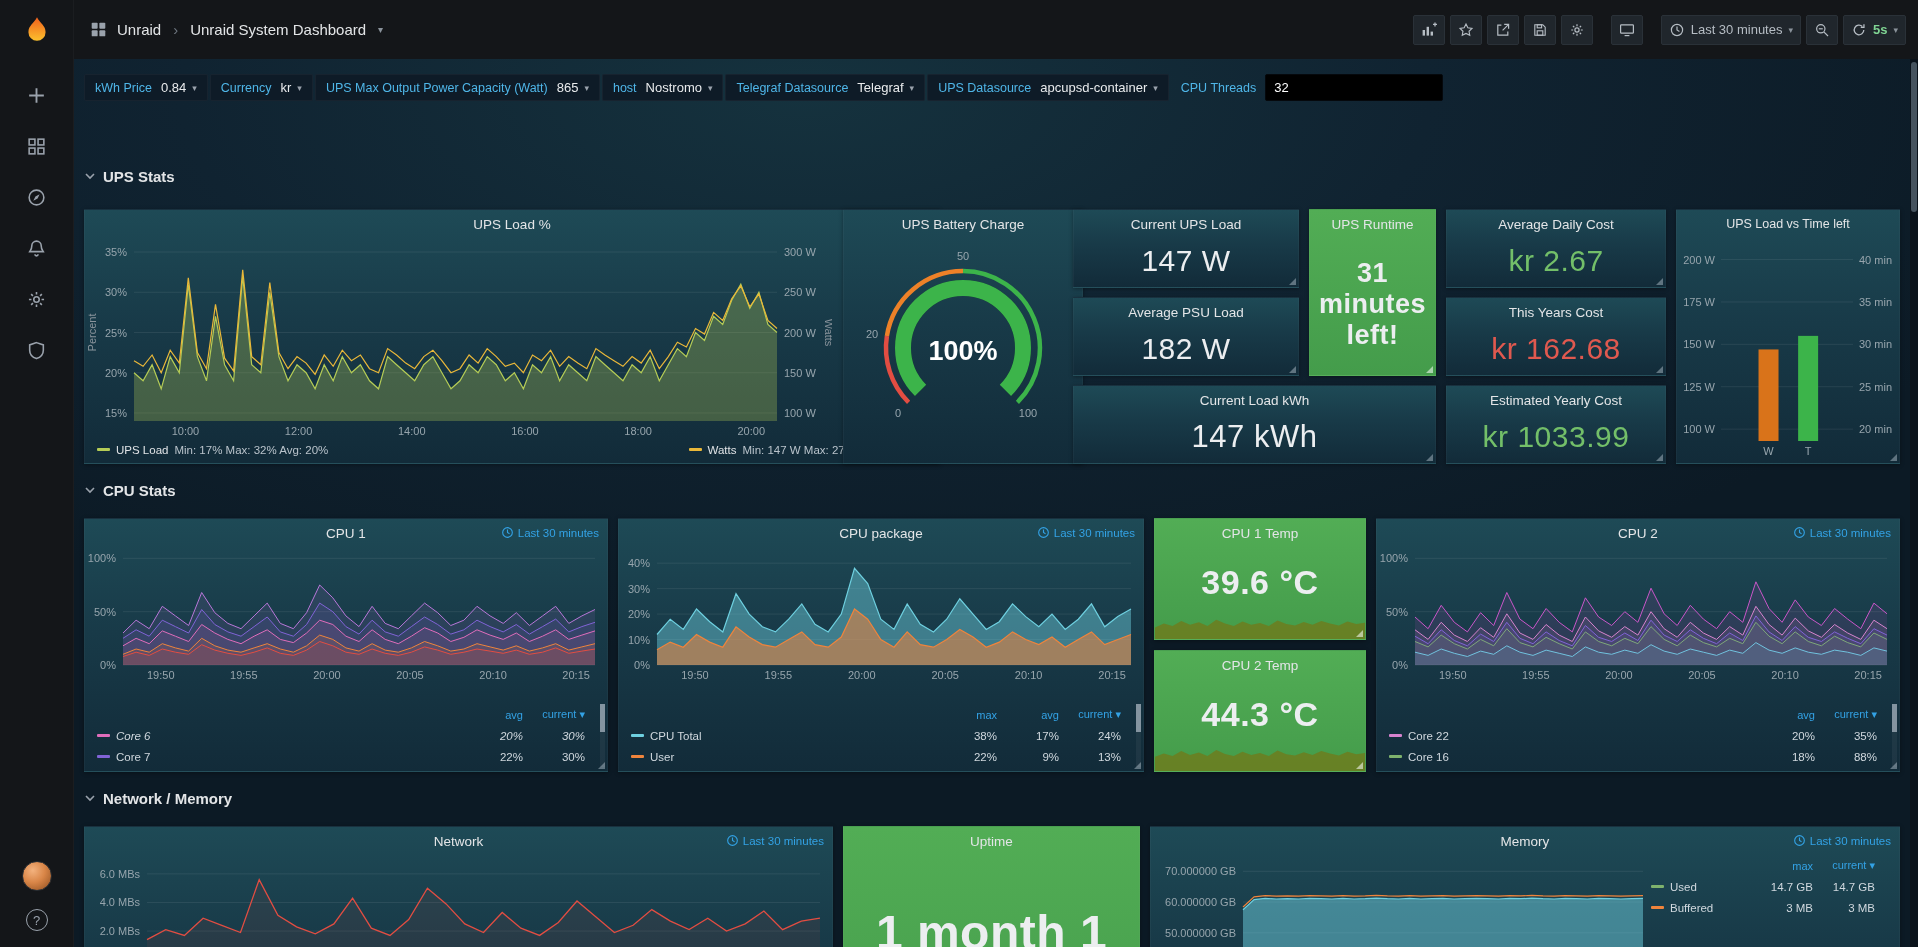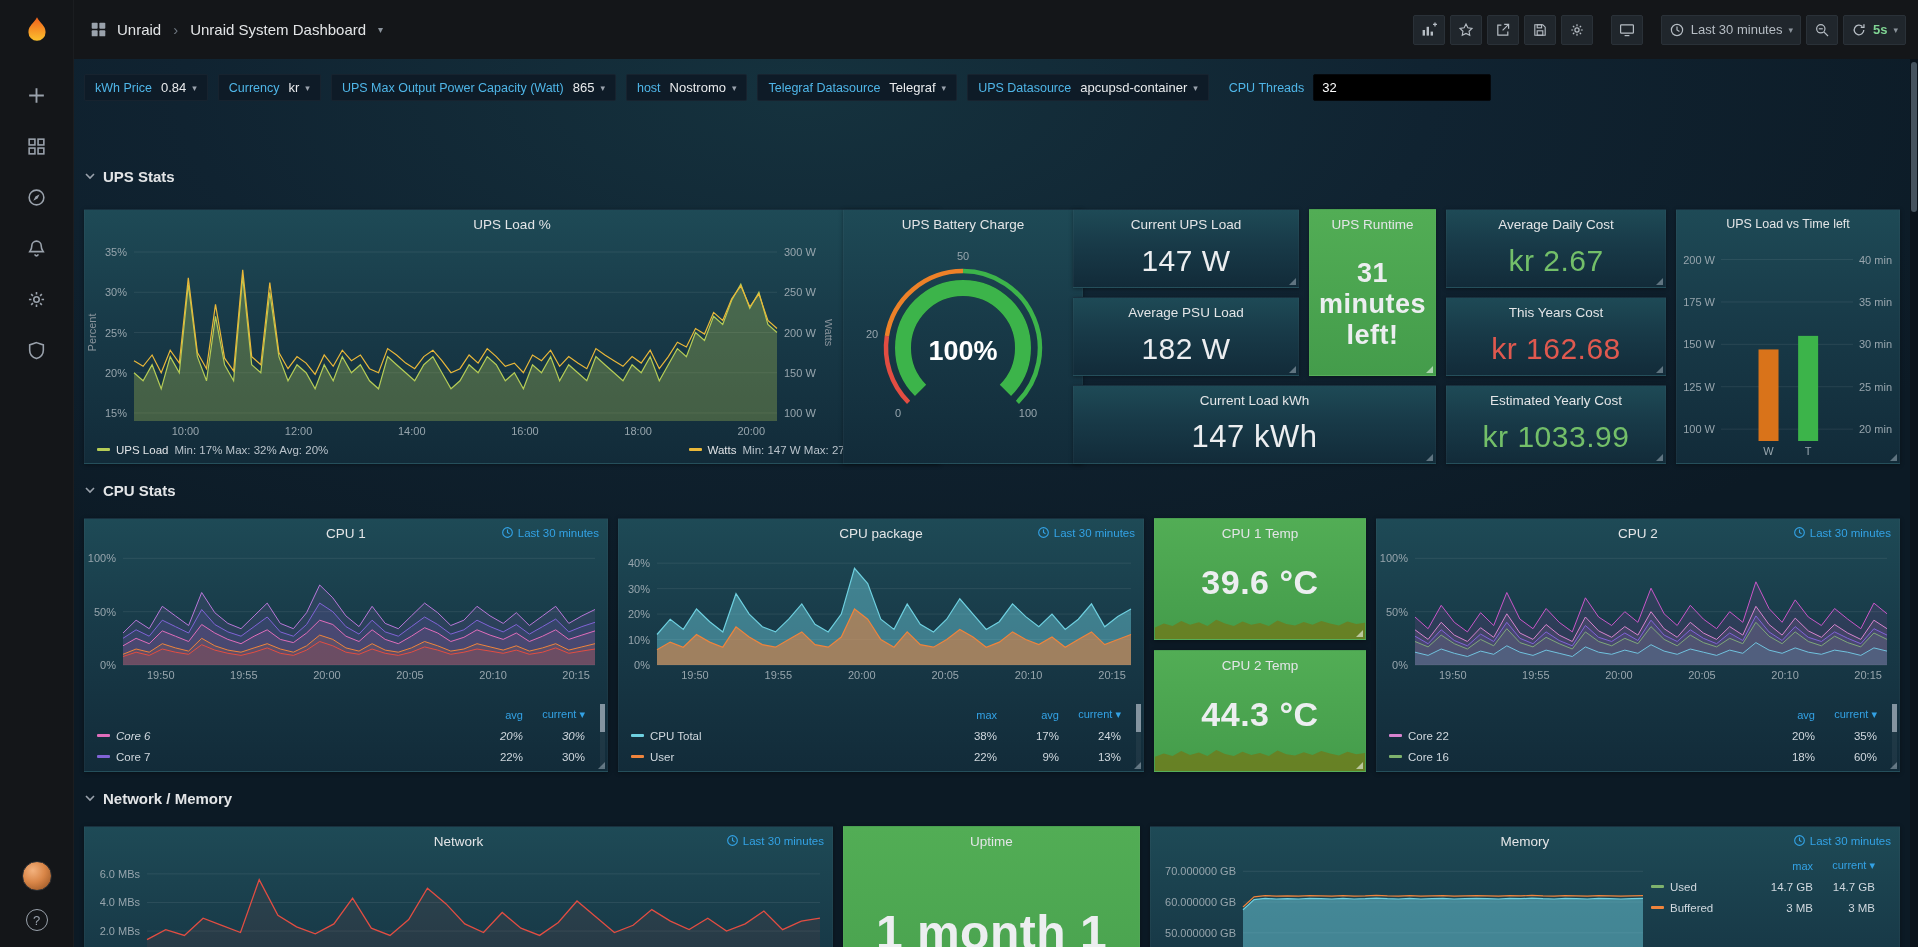--- a/index.html
+++ b/index.html
@@ -29,21 +29,21 @@
 .nb-btn{height:30px;min-width:32px;padding:0 7px;background:#20262c;border:1px solid #2a3138;border-radius:2px;
   color:#b6bdc4;display:flex;align-items:center;justify-content:center;gap:6px;cursor:pointer;font-size:13px;
   font-family:inherit}
 .nb-btn svg{width:16px;height:16px}
 .nb-gap{width:8px}
 .nb-btn .grn{color:#7fd493;font-weight:700}
 .nb-btn .caret{font-size:9px;color:#8b939c}
 
 
 #dash{position:absolute;left:74px;top:59px;width:1844px;height:888px;overflow:hidden}
-#var-row{position:absolute;left:10px;top:10px;display:flex;gap:10px;align-items:center}
+#var-row{position:absolute;left:10px;top:10px;display:flex;gap:2px;align-items:center}
 .var-pill{display:flex;align-items:center;gap:9px;background:#0e1b27;border:1px solid rgba(255,255,255,.04);
   padding:5px 10px;border-radius:2px;white-space:nowrap;cursor:pointer}
 .var-label{color:#4fb6e8;font-size:12.5px}
 .var-value{color:#e9ebed;font-size:13px;display:flex;align-items:center;gap:6px}
 .var-value .caret{font-size:9px;color:#9aa2ac}
 .var-input{width:178px;height:27px;background:#000;border:1px solid #05080c;color:#fff;font-size:13px;
   padding:0 8px;font-family:inherit;border-radius:2px}
 #links-row{position:absolute;left:10px;top:57px;display:flex;gap:8px}
 .dash-link{display:flex;align-items:center;gap:7px;background:#121f2b;border:1px solid rgba(255,255,255,.05);
   padding:5px 10px;border-radius:2px;font-size:12px;color:#d8d9da;text-decoration:none;cursor:pointer;white-space:nowrap}
@@ -637,21 +637,21 @@
           <span class="lt-col">current ▾</span>
         </div>
         <div class="lt-row" style="grid-template-columns: 1fr 62px 62px; padding-right: 14px;">
           <span class="lt-name"><span class="mark" style="background:#d683ce"></span>Core 22</span>
           <span class="lt-val">20%</span>
           <span class="lt-val">35%</span>
         </div>
         <div class="lt-row" style="grid-template-columns: 1fr 62px 62px; padding-right: 14px;">
           <span class="lt-name"><span class="mark" style="background:#7eb26d"></span>Core 16</span>
           <span class="lt-val">18%</span>
-          <span class="lt-val">60%</span>
+          <span class="lt-val">88%</span>
         </div>
         <span class="lt-scroll">
           <i></i>
         </span>
       </div>
   </section>
 
   <section class="panel" style="left:10px;top:767px;width:749px;height:254px">
     <header class="p-hdr">
         <span class="p-title">Network</span>

